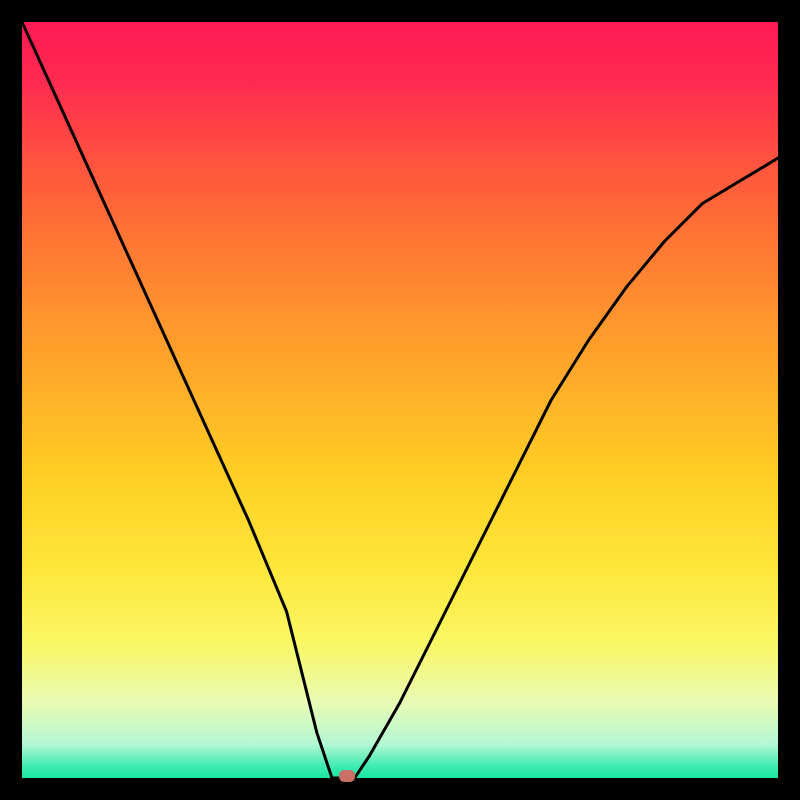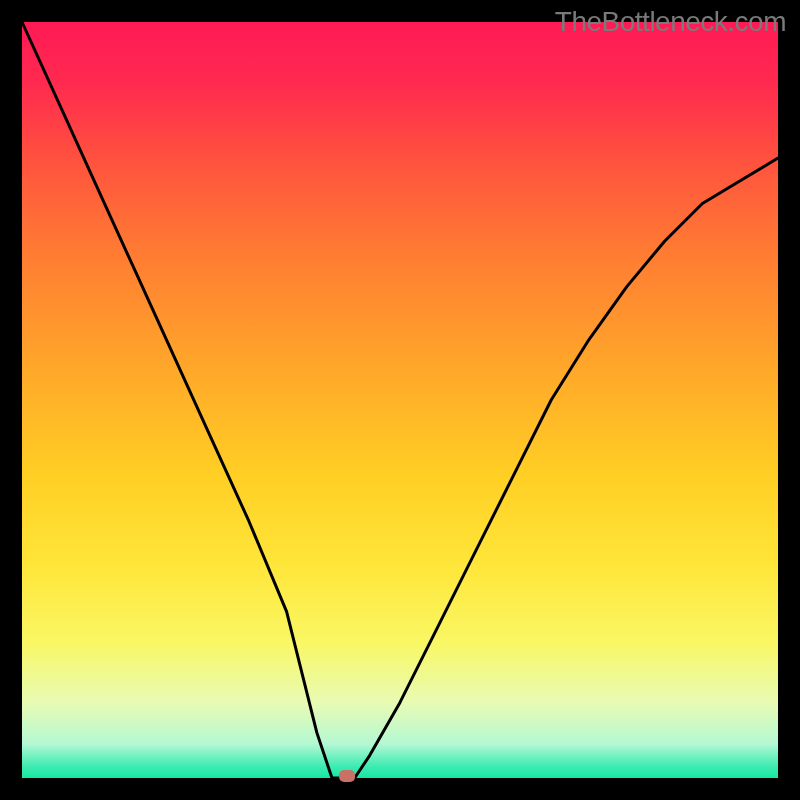--- a/index.html
+++ b/index.html
@@ -30,21 +30,20 @@
     letter-spacing: -0.5px;
   }
   svg {
     display: block;
   }
 </style>
 </head>
 <body>
 
 <div class="chart-container">
-  <div class="watermark">TheBottleneck.com</div>
   <svg id="chart-svg" width="800" height="800" viewBox="0 0 800 800">
       <defs>
         <linearGradient id="bg-grad" x1="0" y1="0" x2="0" y2="1">
           <stop offset="0%" stop-color="#ff1a55"></stop>
           <stop offset="8%" stop-color="#ff2a4f"></stop>
           <stop offset="18%" stop-color="#ff513f"></stop>
           <stop offset="30%" stop-color="#ff7a33"></stop>
           <stop offset="45%" stop-color="#ffa52a"></stop>
           <stop offset="60%" stop-color="#ffcf24"></stop>
           <stop offset="72%" stop-color="#ffe63a"></stop>

